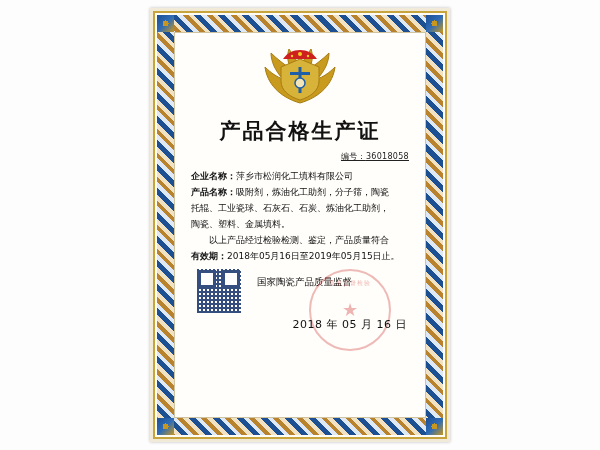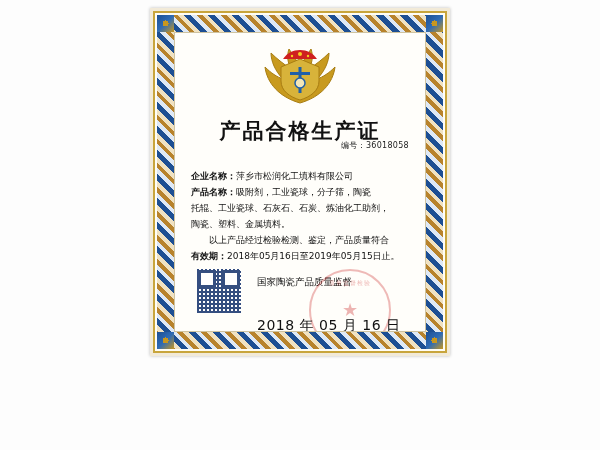--- a/index.html
+++ b/index.html
@@ -18,21 +18,21 @@
     height: 450px;
     background: #fdfdfd;
   }
 
   
   .cert-outer {
     position: absolute;
     left: 150px;
     top: 8px;
     width: 300px;
-    height: 348px;
+    height: 434px;
     background: #f2ead8;
     box-shadow: 0 0 3px rgba(0,0,0,0.25);
   }
 
   
   .cert-gold {
     position: absolute;
     left: 3px; top: 3px; right: 3px; bottom: 3px;
     border: 2px solid #c8a53c;
     background: #fffdf5;
@@ -103,24 +103,25 @@
     font-size: 21px;
     font-weight: bold;
     letter-spacing: 2px;
     color: #111111;
   }
 
   
   .cert-serial {
     position: absolute;
     right: 16px;
-    top: 107px;
+    top: 118px;
     font-size: 8px;
     color: #222;
     letter-spacing: 0.3px;
+    text-decoration: underline;
   }
 
   
   .cert-body {
     position: absolute;
     left: 16px;
     right: 14px;
     top: 136px;
     font-size: 9px;
     line-height: 15px;
@@ -164,22 +165,22 @@
     text-align: left;
     font-size: 9.5px;
     line-height: 17px;
     color: #111;
   }
   .sign-date {
     position: absolute;
     right: 18px;
     top: 284px;
     width: 150px;
-    text-align: left;
-    font-size: 14px;
+    text-align: right;
+    font-size: 11px;
     color: #111;
     letter-spacing: 0.5px;
   }
 
   
   .seal {
     position: absolute;
     right: 34px;
     top: 236px;
     width: 78px;
@@ -247,21 +248,21 @@
 
       <div class="cert-serial">
         <span>编号：</span><span>36018058</span>
       </div>
 
       <div class="cert-body">
         <p class="line">
           <span class="lbl">企业名称：</span><span>萍乡市松润化工填料有限公司</span>
         </p>
         <p class="line">
-          <span class="lbl">产品名称：</span><span>吸附剂，工业瓷球，分子筛，陶瓷</span>
+          <span class="lbl">产品名称：</span><span>吸附剂，炼油化工助剂，分子筛，陶瓷</span>
         </p>
         <p class="line">托辊、工业瓷球、石灰石、石炭、炼油化工助剂，</p>
         <p class="line">陶瓷、塑料、金属填料。</p>
         <p class="line indent">以上产品经过检验检测、鉴定，产品质量符合</p>
         <p class="line">
           <span class="lbl">有效期：</span><span>2018年05月16日至2019年05月15日止。</span>
         </p>
       </div>
 
       <div class="qr"></div>

